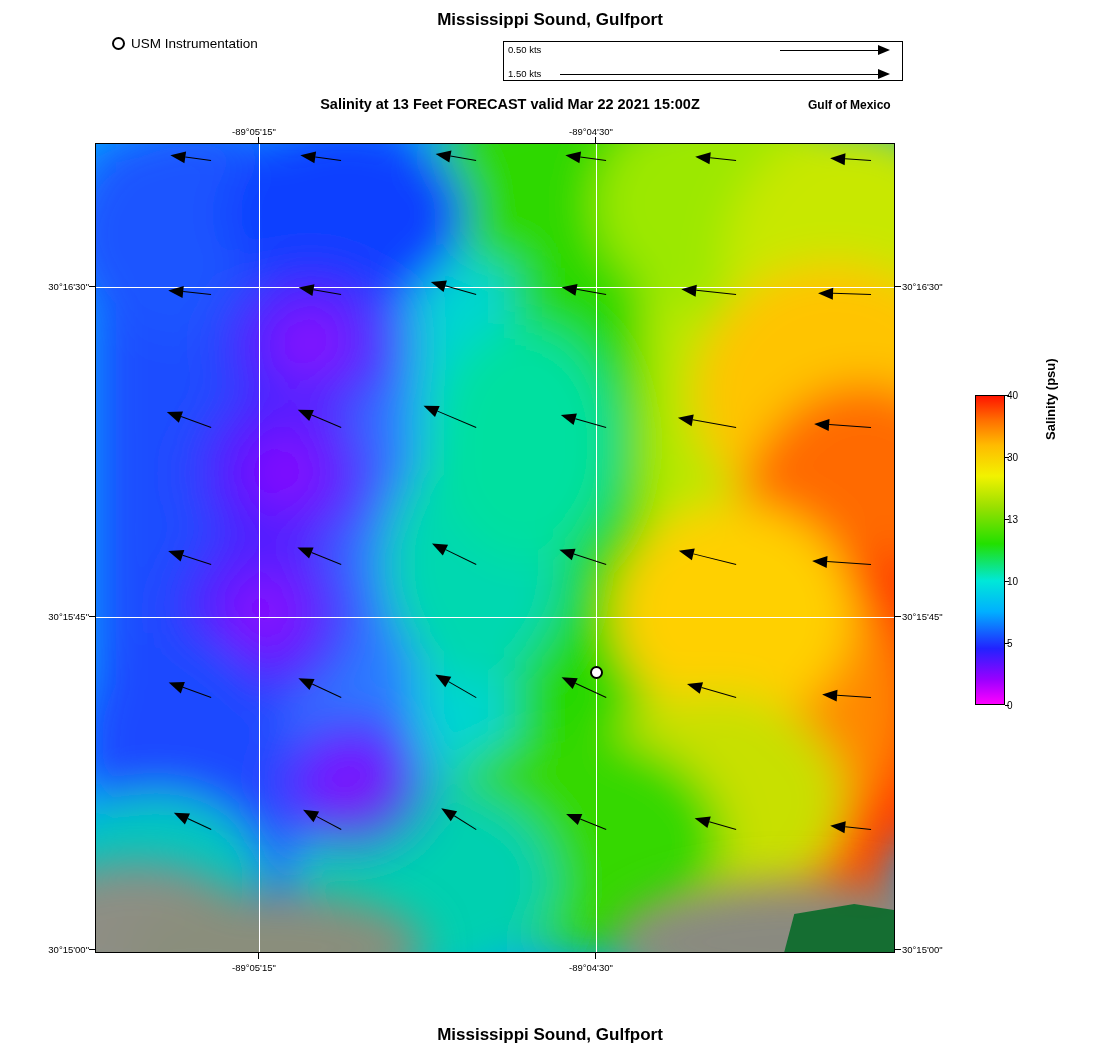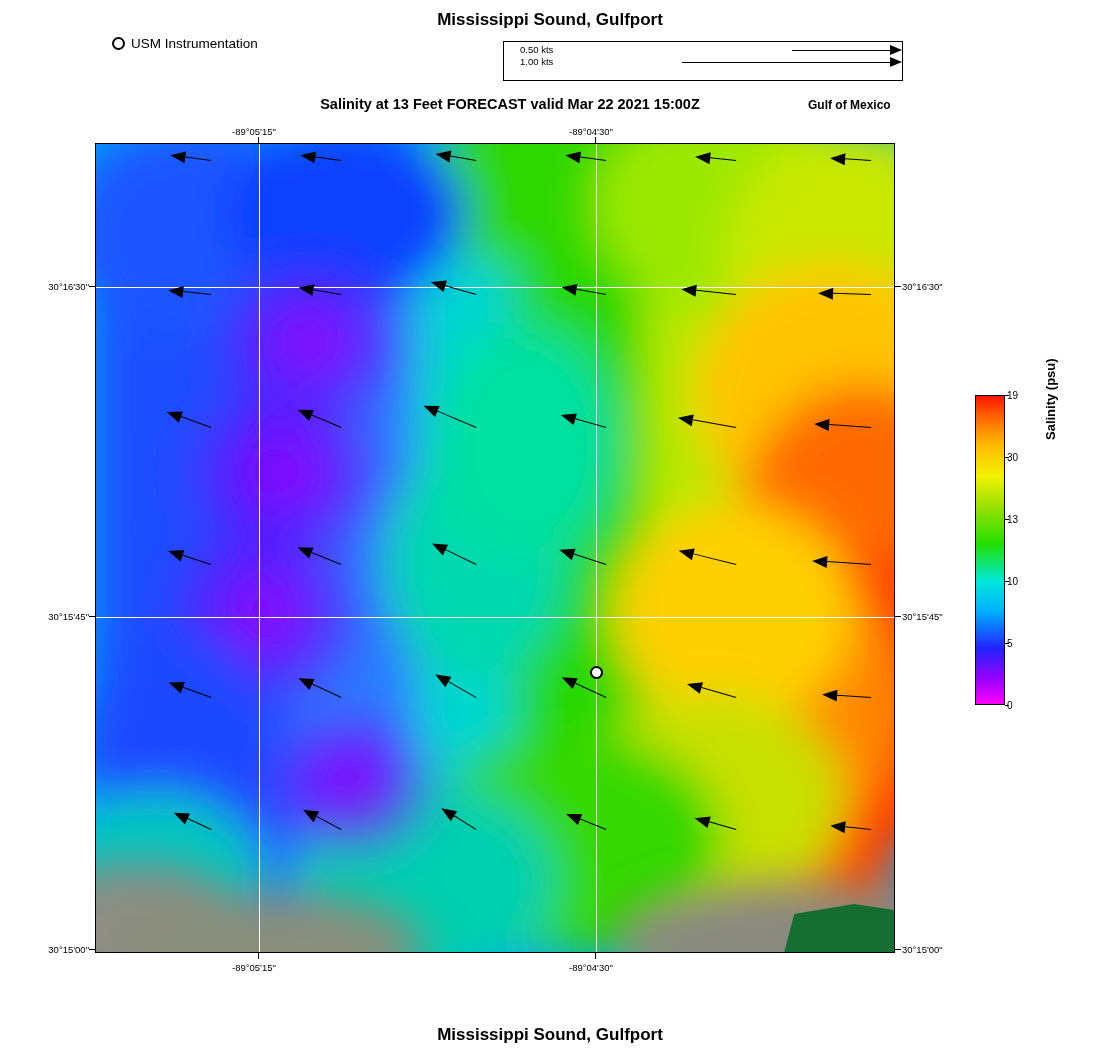--- a/index.html
+++ b/index.html
@@ -37,21 +37,21 @@
     background:#fff;box-sizing:border-box;
   }
   #instr-legend .lbl{font-size:13.5px;}
 
   
   #vector-key{
     left:503px;top:41px;width:398px;height:38px;
     border:1px solid #000;background:#fff;
   }
   #vector-key .row{
-    position:absolute;left:12px;width:398px;height:12px;
+    position:absolute;left:0;width:398px;height:12px;
   }
   #vector-key .row .txt{
     position:absolute;left:4px;top:0px;font-size:9.5px;line-height:12px;
     white-space:nowrap;
   }
   #vector-key .row .shaft{
     position:absolute;height:0;border-top:1px solid #000;top:6px;
   }
   #vector-key .row .head{
     position:absolute;top:1px;width:0;height:0;
@@ -135,23 +135,23 @@
   <span class="circ"></span>
   <span class="lbl">USM Instrumentation</span>
 </div>
 
 <div class="abs" id="vector-key">
   <div class="row" style="top:2px;">
     <span class="txt">0.50 kts</span>
     <span class="shaft" style="left:276px;width:98px;"></span>
     <span class="head" style="left:374px;"></span>
   </div>
-  <div class="row" style="top:14px;">
-    <span class="txt">1.00 kts</span>
-    <span class="shaft" style="left:166px;width:208px;"></span>
+  <div class="row" style="top:26px;">
+    <span class="txt">1.50 kts</span>
+    <span class="shaft" style="left:56px;width:318px;"></span>
     <span class="head" style="left:374px;"></span>
   </div>
 </div>
 
 <div class="abs" id="map-frame">
 
   <svg id="salinity-field" viewBox="0 0 800 810" preserveAspectRatio="none">
     <defs>
       <radialGradient id="gPurpleA" cx="50%" cy="50%" r="50%">
         <stop offset="0%" stop-color="#a000ff"></stop>
@@ -427,16 +427,16 @@
       <div class="cb-tick" style="top: 310px;">0</div>
       <div class="cb-tickline" style="top: 248px;"></div>
       <div class="cb-tick" style="top: 248px;">5</div>
       <div class="cb-tickline" style="top: 186px;"></div>
       <div class="cb-tick" style="top: 186px; text-align: center;">10</div>
       <div class="cb-tickline" style="top: 124px;"></div>
       <div class="cb-tick" style="top: 124px;">13</div>
       <div class="cb-tickline" style="top: 62px;"></div>
       <div class="cb-tick" style="top: 62px;">30</div>
       <div class="cb-tickline" style="top: 0px;"></div>
-      <div class="cb-tick" style="top: 0px;">19</div>
+      <div class="cb-tick" style="top: 0px;">40</div>
     </div>
 </div>
 <div id="cb-title">Salinity (psu)</div>
 
 </body></html>

